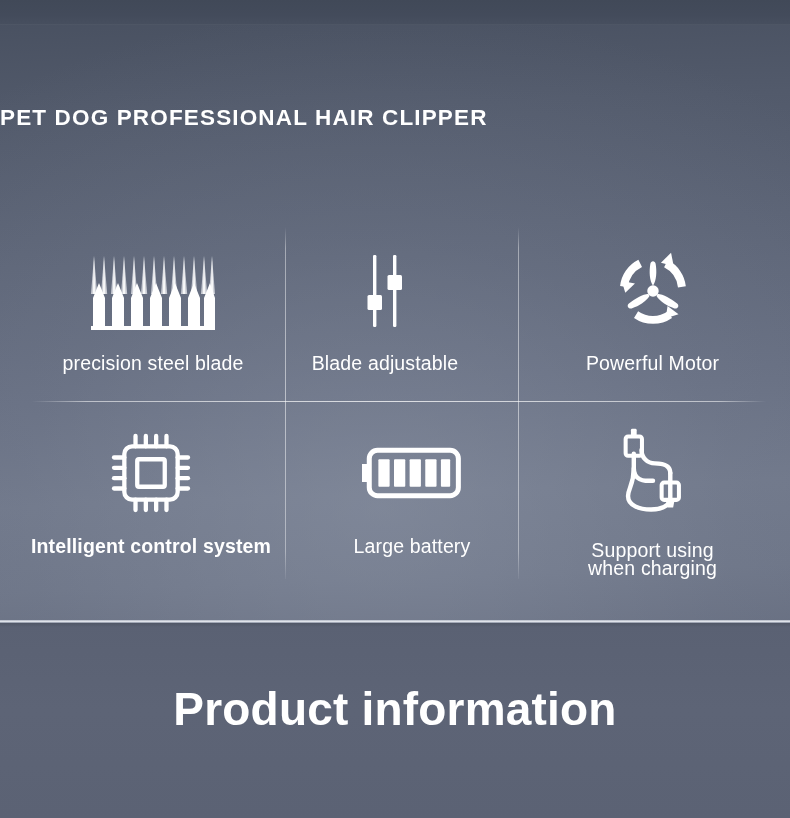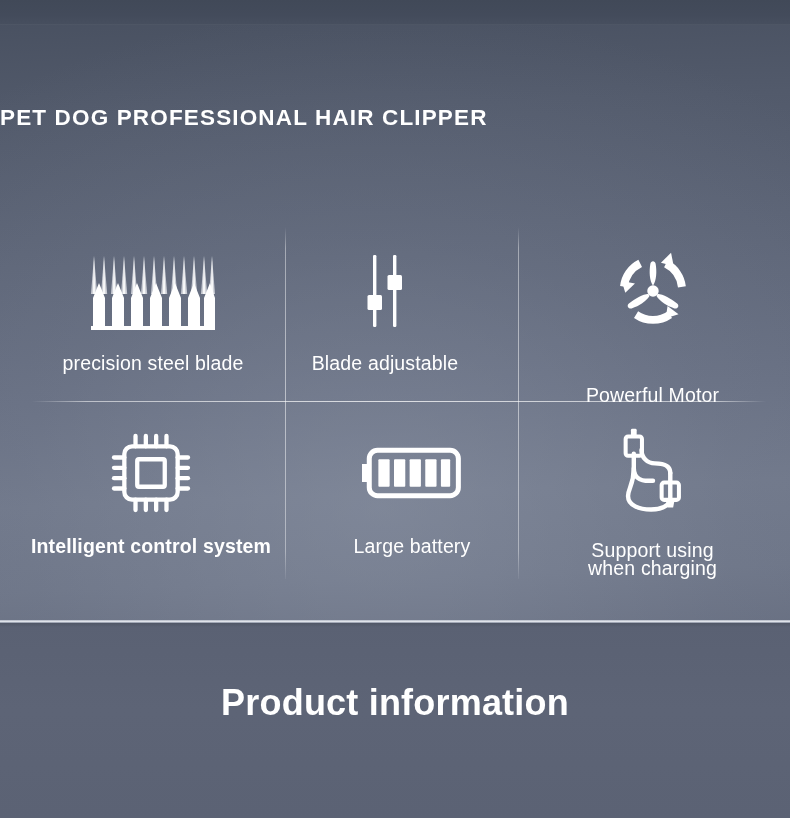--- a/index.html
+++ b/index.html
@@ -65,21 +65,21 @@
     font-size:19.5px;
     line-height:19px;
     text-align:center;
     letter-spacing:0.15px;
     white-space:pre-line;
   }
 
   
   .r1c1 { left:22px;  top:16px;  width:262px; }
   .r1c2 { left:287px; top:16px;  width:196px; }
-  .r1c3 { left:520px; top:16px;  width:265px;gap:32px; }
+  .r1c3 { left:520px; top:16px;  width:265px; }
   
   .r2c1 { left:14px;  top:196px; width:274px;font-weight:bold; }
   .r2c2 { left:287px; top:196px; width:250px; }
   .r2c3 { left:520px; top:196px; width:265px; }
 
   .r1c1 .icon-wrap { height:95px; }
   .r1c2 .icon-wrap { height:95px; }
   .r1c3 .icon-wrap { height:95px; }
   .r2c1 .icon-wrap { height:100px; }
   .r2c2 .icon-wrap { height:100px; }
@@ -104,21 +104,21 @@
 
   
   .lower {
     position:absolute; left:0; top:623px; width:790px; height:195px;
     background:linear-gradient(180deg,#5a6173 0%,#5d6476 45%,#5b6274 100%);
   }
   .product-info {
     position:absolute; left:0; top:682px; width:790px;
     text-align:center;
     color:#ffffff;
-    font-size:36px;
+    font-size:46px;
     font-weight:bold;
     letter-spacing:0.2px;
     white-space:nowrap;
   }
 </style>
 </head>
 <body>
 
 <div class="page">
 

